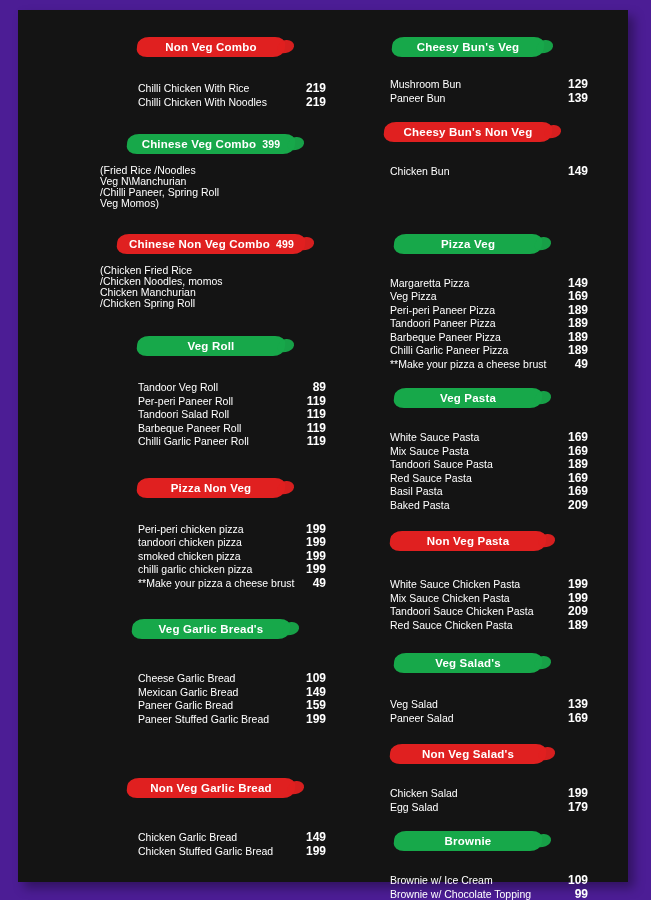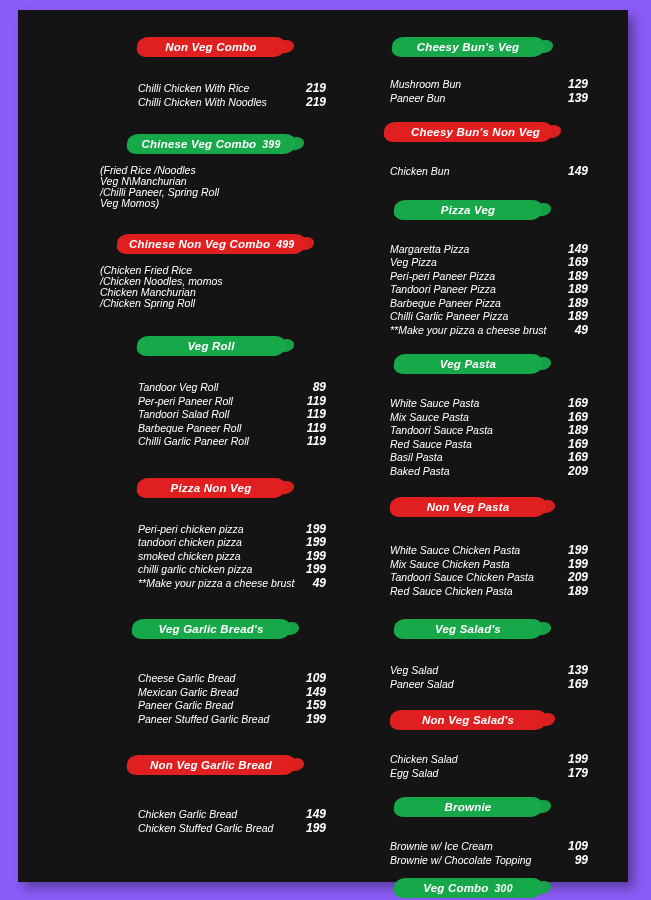--- a/index.html
+++ b/index.html
@@ -5,23 +5,22 @@
   html, body {
     margin: 0;
     padding: 0;
     background: #ffffff;
     font-family: "Liberation Sans", sans-serif;
   }
   #page {
     position: relative;
     width: 651px;
     height: 900px;
-    background: #8b5cf6;
+    background: #4c1d95;
     overflow: hidden;
-    font-style: italic;
   }
   #menu-card {
     position: absolute;
     left: 18px;
     top: 10px;
     width: 610px;
     height: 872px;
     background: #141414;
     box-shadow: 6px 6px 10px rgba(0,0,0,0.35);
   }
@@ -216,21 +215,21 @@
               <span class="pr">159</span>
             </div>
             <div class="row">
               <span class="nm">Paneer Stuffed Garlic Bread</span>
               <span class="pr">199</span>
             </div>
           </div>
         </div>
         <div style="height: 26px;"></div>
         <div class="block">
-          <div class="banner red" style="width: 172px;"><span class="stroke"></span><span class="btxt">Non Veg Garlic Bread</span></div>
+          <div class="banner red" style="width: 172px; margin-top: 23px;"><span class="stroke"></span><span class="btxt">Non Veg Garlic Bread</span></div>
           <div style="height: 22px;"></div>
           <div class="items">
             <div class="row">
               <span class="nm">Chicken Garlic Bread</span>
               <span class="pr">149</span>
             </div>
             <div class="row">
               <span class="nm">Chicken Stuffed Garlic Bread</span>
               <span class="pr">199</span>
             </div>
@@ -247,32 +246,32 @@
               <span class="pr">129</span>
             </div>
             <div class="row">
               <span class="nm">Paneer Bun</span>
               <span class="pr">139</span>
             </div>
           </div>
         </div>
         <div style="height: 14px;"></div>
         <div class="block">
-          <div class="banner red" style="width: 172px; text-align: right;"><span class="stroke"></span><span class="btxt">Cheesy Bun's Non Veg</span></div>
+          <div class="banner red" style="width: 172px;"><span class="stroke"></span><span class="btxt">Cheesy Bun's Non Veg</span></div>
           <div style="height: 12px;"></div>
           <div class="items">
             <div class="row">
               <span class="nm">Chicken Bun</span>
               <span class="pr">149</span>
             </div>
           </div>
         </div>
         <div style="height: 18px;"></div>
         <div class="block">
-          <div class="banner green" style="width: 152px;"><span class="stroke"></span><span class="btxt">Pizza Veg</span></div>
+          <div class="banner green" style="width: 152px; margin-top: 34px;"><span class="stroke"></span><span class="btxt">Pizza Veg</span></div>
           <div style="height: 12px;"></div>
           <div class="items">
             <div class="row">
               <span class="nm">Margaretta Pizza</span>
               <span class="pr">149</span>
             </div>
             <div class="row">
               <span class="nm">Veg Pizza</span>
               <span class="pr">169</span>
             </div>

